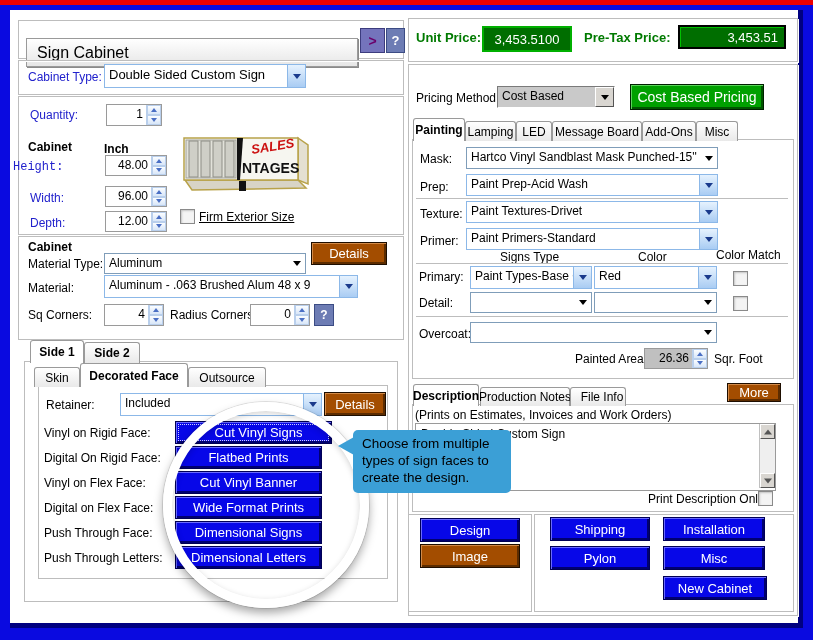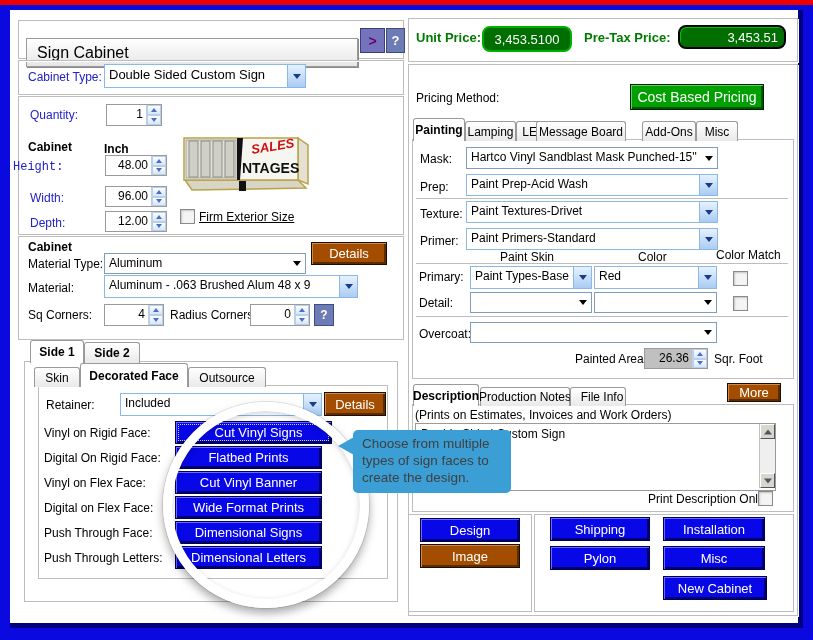--- a/index.html
+++ b/index.html
@@ -47,34 +47,34 @@
   .gbtn{position:absolute;background:#00a000;color:#fff;border:1px solid #002000;
     box-shadow:inset 1px 1px 0 #5ad45a,inset -2px -2px 0 #005500;font-size:14px;
     display:flex;align-items:center;justify-content:center;cursor:pointer;white-space:nowrap;}
   
   .tab{position:absolute;background:linear-gradient(#ffffff,#e9e9e9);border:1px solid #9a9a9a;border-bottom:none;
     border-radius:3px 3px 0 0;font-size:12px;display:flex;align-items:center;justify-content:center;z-index:2;white-space:nowrap;}
   .tab.active{background:#ffffff;font-weight:bold;z-index:4;}
   
   .cb{position:absolute;width:13px;height:13px;background:#f4f4f4;border:1px solid #8a8a8a;box-shadow:inset 1px 1px 2px #c4c4c4;}
   
-  .pricebox{position:absolute;background:#006e00;color:#fff;font-size:13px;display:flex;align-items:center;border-radius:8px;}
+  .pricebox{position:absolute;background:#006e00;color:#fff;font-size:13px;display:flex;align-items:center;}
   
   .tbtn{position:absolute;display:flex;align-items:center;justify-content:center;font-weight:bold;cursor:pointer;}
   
   .sbar{position:absolute;width:15px;background:#efefef;border-left:1px solid #c0c0c0;}
   .sarr{position:absolute;left:0;width:15px;height:15px;background:#d9d6d1;border:1px solid;border-color:#fff #555 #555 #fff;box-sizing:border-box;}
   .sarr::after{content:"";position:absolute;left:50%;top:50%;transform:translate(-50%,-50%);width:0;height:0;}
   .sarr.up::after{border-left:4px solid transparent;border-right:4px solid transparent;border-bottom:5px solid #555;}
   .sarr.dn::after{border-left:4px solid transparent;border-right:4px solid transparent;border-top:5px solid #555;}
   
   #ring{position:absolute;left:163px;top:402px;width:188px;height:188px;border-radius:50%;
     border:9px solid #ffffff;box-shadow:0 5px 10px rgba(0,0,0,.35),0 0 0 1px rgba(0,0,0,.10),inset 0 2px 6px rgba(0,0,0,.18);
     pointer-events:none;z-index:6;}
-  #tooltip{position:absolute;left:353px;top:430px;width:140px;background:#3b9fd6;color:#404040;
+  #tooltip{position:absolute;left:353px;top:430px;width:140px;background:#3b9fd6;color:#000000;
     font-size:13.5px;line-height:1.25;padding:6px 9px;border-radius:5px;z-index:7;}
   #tooltip .tip{position:absolute;left:-15px;top:7px;width:0;height:0;
     border-top:9px solid transparent;border-bottom:9px solid transparent;border-right:16px solid #3b9fd6;}
   .hdiv{position:absolute;height:0;border-top:1px solid #bdbdbd;border-bottom:1px solid #ffffff;}
   .txt{position:absolute;background:#fff;border:1px solid #9a9a9a;font-size:12px;}
 </style>
 </head>
 <body>
 
 <div id="stage">
@@ -223,26 +223,32 @@
   </div>
 
   <div class="grp" style="left:408px;top:18px;width:388px;height:42px;"></div>
   <span class="lb grn" style="left:416px;top:30px;text-align:right;">Unit Price:</span>
   <div class="pricebox" style="left:482px;top:26px;width:86px;height:22px;justify-content:center;border:2px solid #00b000;">3,453.5100</div>
   <span class="lb grn" style="left:584px;top:30px;">Pre-Tax Price:</span>
   <div class="pricebox" style="left:678px;top:25px;width:108px;height:24px;justify-content:flex-end;padding-right:6px;border:2px solid #000;box-shadow:inset 1px 1px 0 #00c000;box-sizing:border-box;">3,453.51</div>
 
   <div class="grp" style="left:408px;top:64px;width:388px;height:550px;"></div>
   <span class="lb" style="left:416px;top:91px;">Pricing Method:</span>
+  <div class="combo grey" style="left:497px;top:86px;width:116px;height:20px;">
+    <span class="cv">Cost Based</span>
+    <span class="abtn">
+        <i class="tri"></i>
+      </span>
+  </div>
   <div class="gbtn" style="left:630px;top:84px;width:132px;height:24px;">Cost Based Pricing</div>
 
   <div class="tab active" style="left:413px;top:118px;width:50px;height:22px;">Painting</div>
   <div class="tab" style="left:465px;top:121px;width:49px;height:19px;">Lamping</div>
   <div class="tab" style="left:516px;top:121px;width:34px;height:19px;">LED</div>
-  <div class="tab" style="left:536px;top:121px;width:88px;height:19px;">Message Board</div>
+  <div class="tab" style="left:552px;top:121px;width:88px;height:19px;">Message Board</div>
   <div class="tab" style="left:642px;top:121px;width:52px;height:19px;">Add-Ons</div>
   <div class="tab" style="left:696px;top:121px;width:40px;height:19px;">Misc</div>
   <div class="grp" style="left:412px;top:139px;width:380px;height:238px;background:#fff;z-index:1;"></div>
 
   <span class="lb" style="left:420px;top:152px;z-index:2;">Mask:</span>
   <div class="combo flat" style="left:466px;top:147px;width:250px;height:20px;z-index:2;">
     <span class="cv">Hartco Vinyl Sandblast Mask Punched-15''</span>
     <span class="abtn">
         <i class="tri"></i>
       </span>
@@ -262,21 +268,21 @@
         <i class="tri"></i>
       </span>
   </div>
   <span class="lb" style="left:420px;top:234px;z-index:2;">Primer:</span>
   <div class="combo" style="left:466px;top:228px;width:250px;height:20px;z-index:2;">
     <span class="cv">Paint Primers-Standard</span>
     <span class="abtn">
         <i class="tri"></i>
       </span>
   </div>
-  <span class="lb" style="left:500px;top:250px;z-index:2;">Paint Skin</span>
+  <span class="lb" style="left:500px;top:250px;z-index:2;">Signs Type</span>
   <span class="lb" style="left:638px;top:250px;z-index:2;">Color</span>
   <span class="lb" style="left:716px;top:248px;z-index:2;">Color Match</span>
   <div class="hdiv" style="left:416px;top:263px;width:372px;z-index:2;"></div>
   <span class="lb" style="left:419px;top:270px;z-index:2;">Primary:</span>
   <div class="combo" style="left:470px;top:266px;width:120px;height:21px;z-index:2;">
     <span class="cv">Paint Types-Base Cc</span>
     <span class="abtn">
         <i class="tri"></i>
       </span>
   </div>

